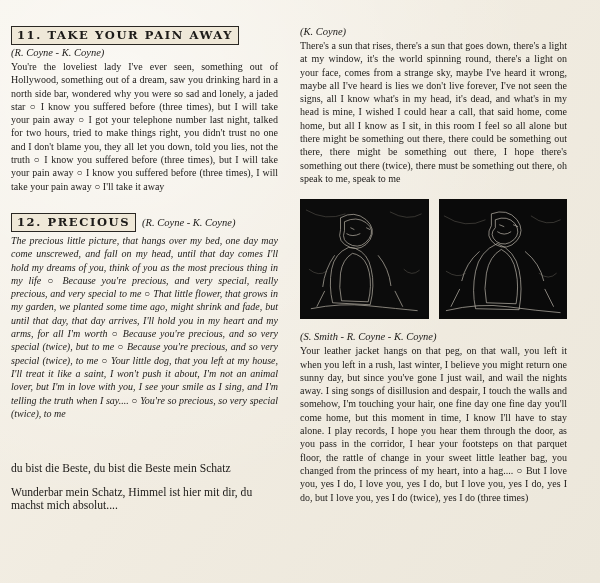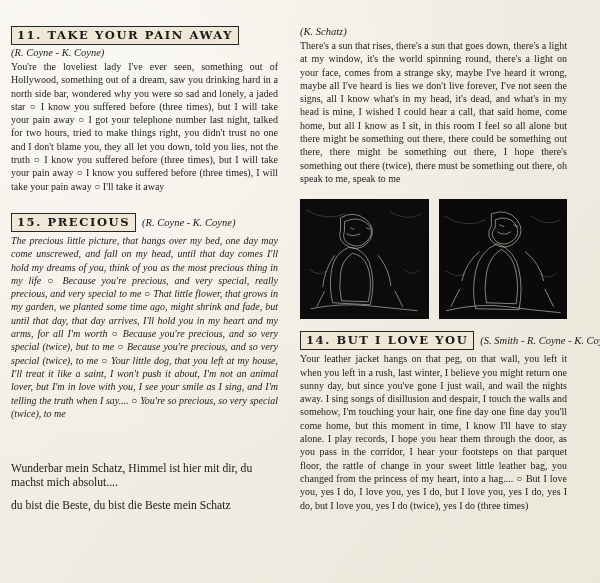--- a/index.html
+++ b/index.html
@@ -110,38 +110,38 @@
 
       <div class="song-head">
         <span class="title-box">11. TAKE YOUR PAIN AWAY</span>
       </div>
       <div class="credit-below">(R. Coyne - K. Coyne)</div>
       <p class="lyrics">You're the loveliest lady I've ever seen, something out of Hollywood, something out of a dream, saw you drinking hard in a north side bar, wondered why you were so sad and lonely, a jaded star ○ I know you suffered before (three times), but I will take your pain away ○ I got your telephone number last night, talked for two hours, tried to make things right, you didn't trust no one and I don't blame you, they all let you down, told you lies, not the truth ○ I know you suffered before (three times), but I will take your pain away ○ I know you suffered before (three times), I will take your pain away ○ I'll take it away</p>
 
       <div class="gap-sm"></div>
 
       <div class="song-head">
-        <span class="title-box">15. PRECIOUS</span>
+        <span class="title-box">12. PRECIOUS</span>
         <span class="credit">(R. Coyne - K. Coyne)</span>
       </div>
       <p class="lyrics tight">The precious little picture, that hangs over my bed, one day may come unscrewed, and fall on my head, until that day comes I'll hold my dreams of you, think of you as the most precious thing in my life ○ Because you're precious, and very special, really precious, and very special to me ○ That little flower, that grows in my garden, we planted some time ago, might shrink and fade, but until that day, that day arrives, I'll hold you in my heart and my arms, for all I'm worth ○ Because you're precious, and so very special (twice), but to me ○ Because you're precious, and so very special (twice), to me ○ Your little dog, that you left at my house, I'll treat it like a saint, I won't push it about, I'm not an animal lover, but I'm in love with you, I see your smile as I sing, and I'm telling the truth when I say.... ○ You're so precious, so very special (twice), to me</p>
 
       <div class="gap-lg"></div>
 
       <div class="de-block">
+        <p>du bist die Beste, du bist die Beste mein Schatz</p>
         <p>Wunderbar mein Schatz, Himmel ist hier mit dir, du machst mich absolut....</p>
-        <p>du bist die Beste, du bist die Beste mein Schatz</p>
       </div>
 
     </div>
 
     <div class="col">
 
       <div class="song-head">
-        <span class="credit">(K. Schatz)</span>
+        <span class="credit">(K. Coyne)</span>
       </div>
       <p class="lyrics">There's a sun that rises, there's a sun that goes down, there's a light at my window, it's the world spinning round, there's a light on your face, comes from a strange sky, maybe I've heard it wrong, maybe all I've heard is lies we don't live forever, I've not seen the signs, all I know what's in my head, it's dead, and what's in my head is mine, I wished I could hear a call, that said home, come home, but all I know as I sit, in this room I feel so all alone but there might be something out there, there could be something out there, there might be something out there, I hope there's something out there (twice), there must be something out there, oh speak to me, speak to me</p>
 
       <div class="images">
         <div class="photo">
           <svg class="scribble" viewBox="0 0 128 118" preserveAspectRatio="none">
             <rect x="0" y="0" width="128" height="118" fill="#0c0c0c"></rect>
             <g stroke="#d9d2c4" stroke-width="0.7" fill="none" opacity="0.85">
               <path d="M40 18 q14 -8 26 2 q10 9 4 20 q-8 12 -20 8 q-14 -5 -10 -18 z"></path>
               <path d="M44 22 q12 -6 22 1 q9 7 3 16 q-7 10 -17 7 q-12 -4 -8 -15 z"></path>
@@ -184,20 +184,19 @@
               <path d="M4 16 q22 14 42 4"></path>
               <path d="M92 16 q16 12 30 4"></path>
               <path d="M6 72 q12 8 20 2"></path>
               <path d="M100 74 q10 8 18 0"></path>
             </g>
           </svg>
         </div>
       </div>
 
       <div class="song-head">
-        <span class="title-box">14. BUT I LOVE YOU</span>
         <span class="credit">(S. Smith - R. Coyne - K. Coyne)</span>
       </div>
       <p class="lyrics">Your leather jacket hangs on that peg, on that wall, you left it when you left in a rush, last winter, I believe you might return one sunny day, but since you've gone I just wail, and wail the nights away. I sing songs of disillusion and despair, I touch the walls and somehow, I'm touching your hair, one fine day one fine day you'll come home, but this moment in time, I know I'll have to stay alone. I play records, I hope you hear them through the door, as you pass in the corridor, I hear your footsteps on that parquet floor, the rattle of change in your sweet little leather bag, you changed from the princess of my heart, into a hag.... ○ But I love you, yes I do, I love you, yes I do, but I love you, yes I do, yes I do, but I love you, yes I do (twice), yes I do (three times)</p>
 
     </div>
   </div>
 </div>
 
 </body></html>

